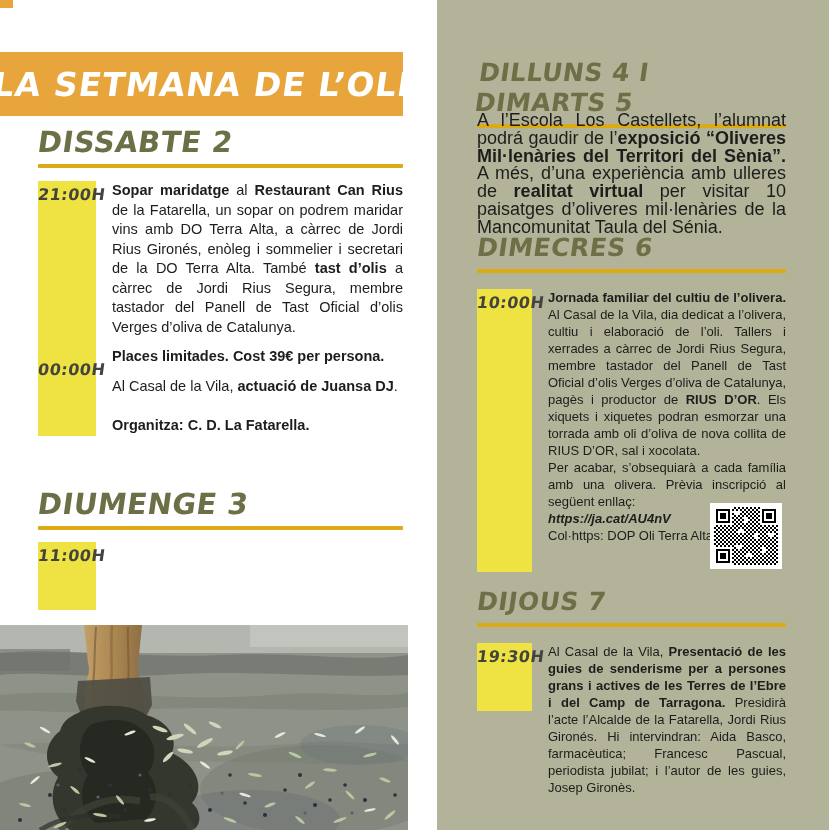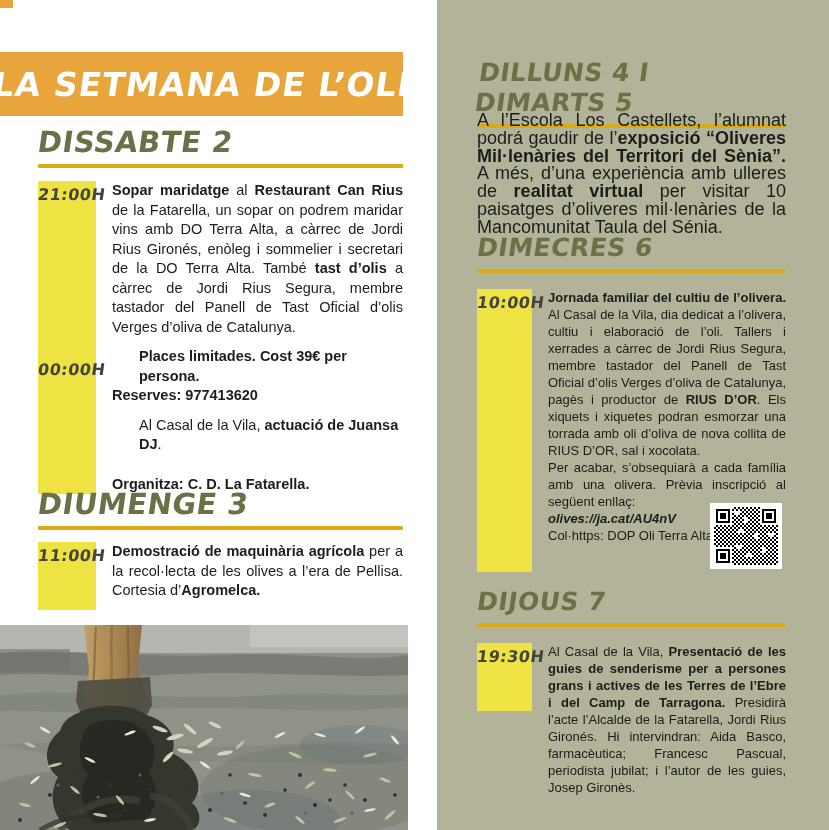--- a/index.html
+++ b/index.html
@@ -41,21 +41,21 @@
   .panel{position:absolute;left:437px;top:0;width:392px;height:830px;background:#b2b399;}
   .panel .etext{font-size:13px;line-height:17px;}
   .panel .para{position:absolute;font-size:18px;line-height:17.8px;}
   .ycol.narrow{width:55px;flex:0 0 55px;}
   .link{font-weight:700;font-style:italic;color:#1d1d1b;text-decoration:none;}
   .qr{
     position:absolute;background:#ffffff;padding:4px;
     width:64px;height:58px;box-sizing:content-box;
   }
   .mt8{margin-top:20px;}
-  .mt10{margin-top:10px;margin-left:27px;}
+  .mt10{margin-top:10px;}
 </style>
 </head>
 <body>
 
 <div class="page left-col">
 
   <div class="corner-mark"></div>
 
   <div class="banner">
     <span class="hand">LA SETMANA DE L’OLI</span>
@@ -67,37 +67,33 @@
   </div>
 
   <div class="event" style="left:38px;top:181px;width:365px;">
     <div class="ycol">
       <span class="time hand" style="top:5px;">21:00H</span>
       <span class="time hand" style="top:180px;">00:00H</span>
     </div>
     <div class="etext">
       <p class="just"><span class="b">Sopar maridatge</span><span> al </span><span class="b">Restaurant Can Rius</span><span> de la Fatarella, un sopar on podrem maridar vins amb DO Terra Alta, a càrrec de Jordi Rius Gironés, enòleg i sommelier i secretari de la DO Terra Alta. També </span><span class="b">tast d’olis</span><span> a càrrec de Jordi Rius Segura, membre tastador del Panell de Tast Oficial d’olis Verges d’oliva de Catalunya.</span></p>
       <p class="b mt10">Places limitades. Cost 39€ per persona.</p>
-      <p class="b">Reserves: 977413620</p>
       <p class="mt10"><span>Al Casal de la Vila, </span><span class="b">actuació de Juansa DJ</span><span>.</span><br></p>
       <p class="b mt8">Organitza: C. D. La Fatarella.</p>
     </div>
   </div>
 
   <div class="sec-head" style="left:38px;top:488px;width:365px;">
     <h2><span class="hand">DIUMENGE 3</span></h2>
     <div class="rule"></div>
   </div>
 
   <div class="event" style="left:38px;top:542px;width:365px;">
     <div class="ycol" style="height:68px;align-self:flex-start;">
       <span class="time hand" style="top:5px;">11:00H</span>
-    </div>
-    <div class="etext">
-      <p class="just"><span class="b">Demostració de maquinària agrícola</span><span> per a la recol·lecta de les olives a l’era de Pellisa. Cortesia d’</span><span class="b">Agromelca.</span></p>
     </div>
   </div>
 
   <div class="photo">
     <svg width="408" height="205" viewBox="0 0 408 205" xmlns="http://www.w3.org/2000/svg">
       <rect width="408" height="205" fill="#8e9289"></rect>
       <rect width="408" height="28" fill="#b4b6b0"></rect>
       <rect x="250" width="158" height="22" fill="#c2c4be"></rect>
       <rect y="24" width="70" height="22" fill="#70756c" opacity="0.6"></rect>
       <path d="M0,28 C60,22 140,34 220,30 C300,26 360,38 408,30 L408,50 C330,54 250,44 160,50 C90,54 40,46 0,50 Z" fill="#6f746c" opacity="0.7"></path>
@@ -222,21 +218,21 @@
       <div class="rule"></div>
     </div>
 
     <div class="event" style="left:40px;top:289px;width:309px;">
       <div class="ycol narrow" style="height:283px;align-self:flex-start;">
         <span class="time hand" style="top:5px;">10:00H</span>
       </div>
       <div class="etext">
         <p class="just"><span class="b">Jornada familiar del cultiu de l’olivera.</span><span> Al Casal de la Vila, dia dedicat a l’olivera, cultiu i elaboració de l’oli. Tallers i xerrades a càrrec de Jordi Rius Segura, membre tastador del Panell de Tast Oficial d’olis Verges d’oliva de Catalunya, pagès i productor de </span><span class="b">RIUS D’OR</span><span>. Els xiquets i xiquetes podran esmorzar una torrada amb oli d’oliva de nova collita de RIUS D’OR, sal i xocolata.</span></p>
         <p class="just">Per acabar, s’obsequiarà a cada família amb una olivera. Prèvia inscripció al següent enllaç:</p>
-        <p><a class="link" href="#">olives://ja.cat/AU4nV</a></p>
+        <p><a class="link" href="#">https://ja.cat/AU4nV</a></p>
         <p>Col·https: DOP Oli Terra Alta</p>
       </div>
 
       <div class="qr" style="left:233px;top:214px;">
         <svg width="64" height="58" viewBox="0 0 32 29" xmlns="http://www.w3.org/2000/svg">
           <defs>
             <pattern id="qrp" width="2" height="2" patternUnits="userSpaceOnUse">
               <rect width="1" height="1" fill="#000"></rect>
                 <rect x="1" y="1" width="1" height="1" fill="#000"></rect>
             </pattern>

